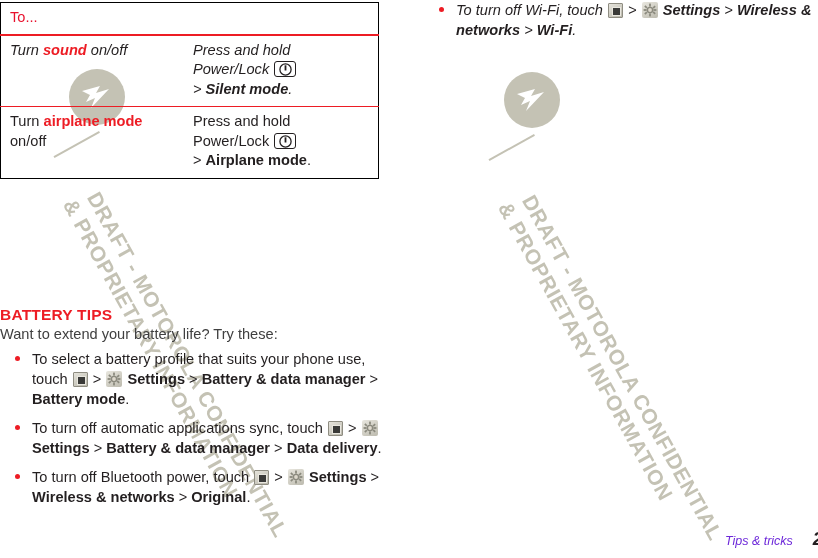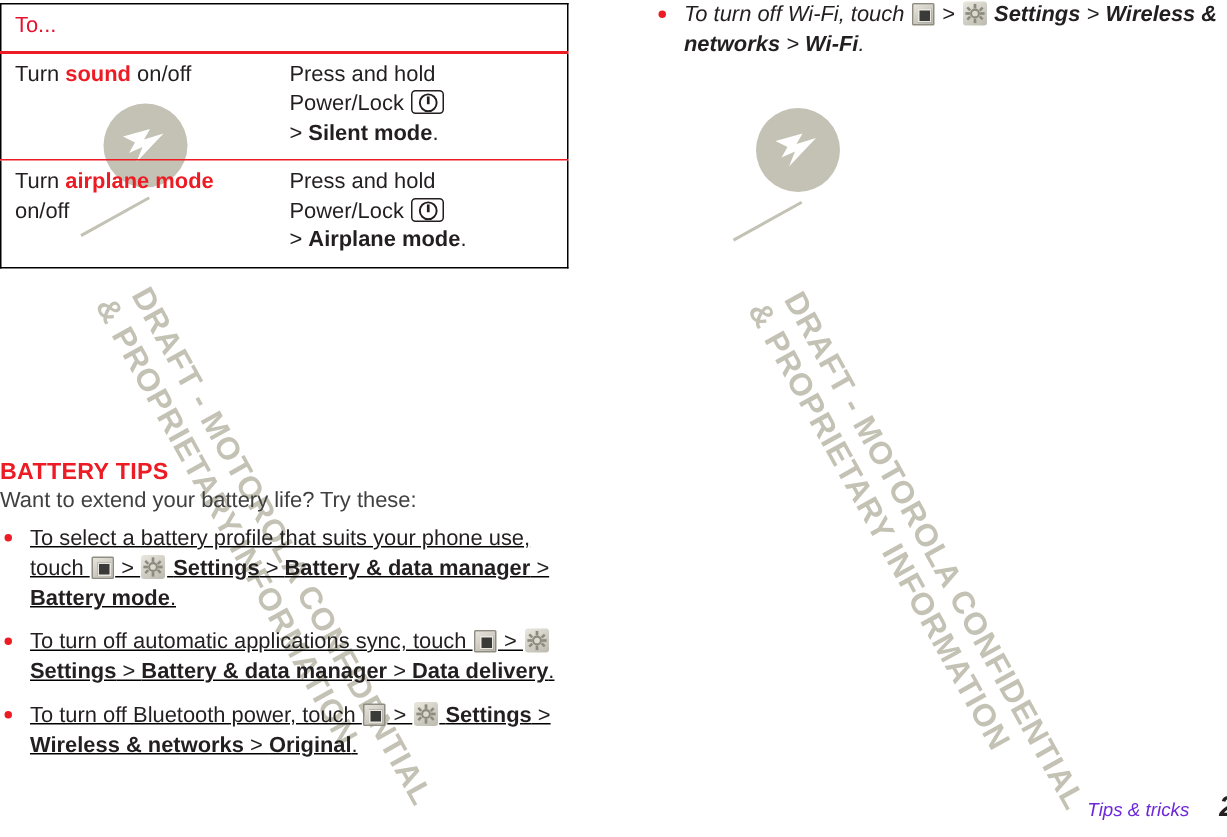--- a/index.html
+++ b/index.html
@@ -89,21 +89,21 @@
     color: #e8112d;
     font-size: 14.6px;
     font-weight: normal;
     border-bottom: 2.5px solid #ed1c24;
     padding-bottom: 6px;
     padding-top: 5px;
   }
   .tips-table tr.row td {
     border-top: 1.4px solid #ed1c24;
   }
-  .tips-table tr.row:first-of-type td { border-top: none; }
+  .tips-table tr.row:first-of-type td { border-top: none; font-style: italic; }
   .col-a { width: 184px; }
   .col-b { width: 195px; }
 
   .hl { color: #ed1c24; font-weight: bold; }
   .bd { font-weight: bold; color: #231f20; }
 
   
   .ico {
     display: inline-block;
     vertical-align: -3px;
@@ -156,24 +156,23 @@
     left: 0px;
     top: 325px;
     font-size: 14.6px;
     line-height: 19.5px;
     color: #404040;
   }
 
   
   .blist {
     position: absolute;
-    left: 0px;
+    left: 12px;
     top: 349px;
     width: 390px;
-    text-decoration: underline;
   }
   .bitem {
     position: relative;
     padding-left: 20px;
     margin-bottom: 9px;
     font-size: 14.6px;
     line-height: 20px;
     color: #231f20;
   }
   .bitem::before {

